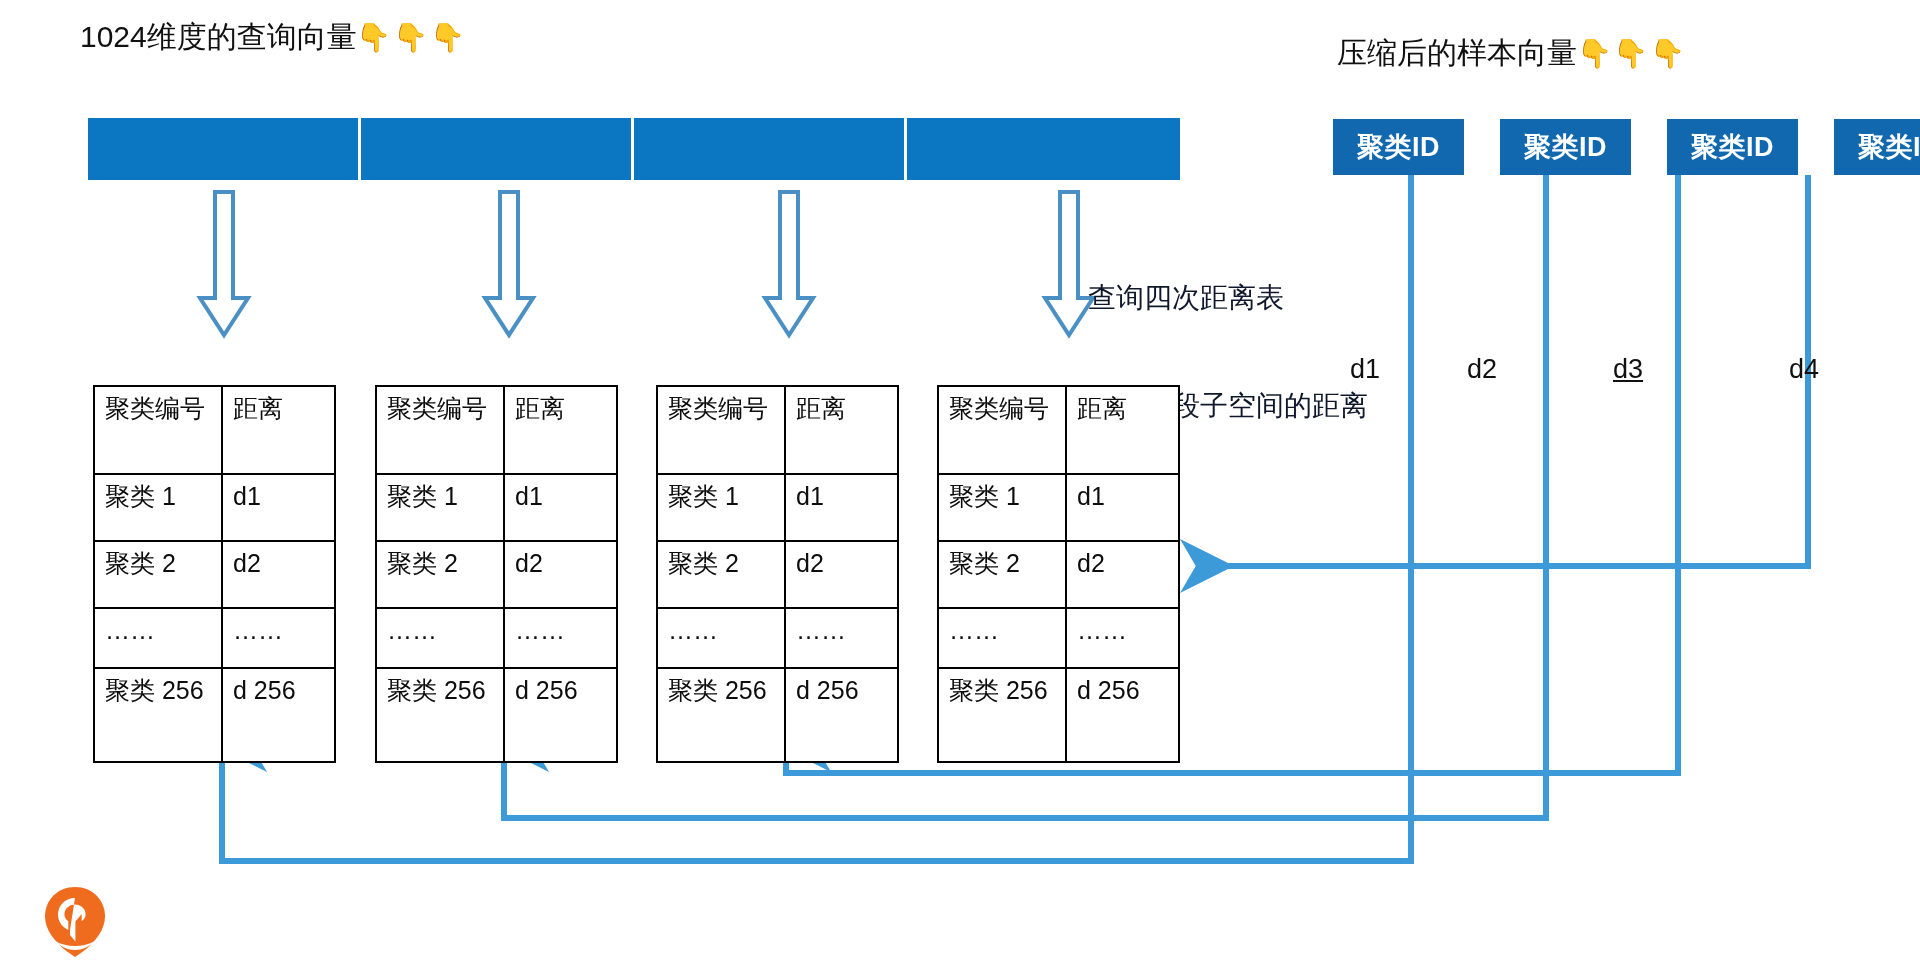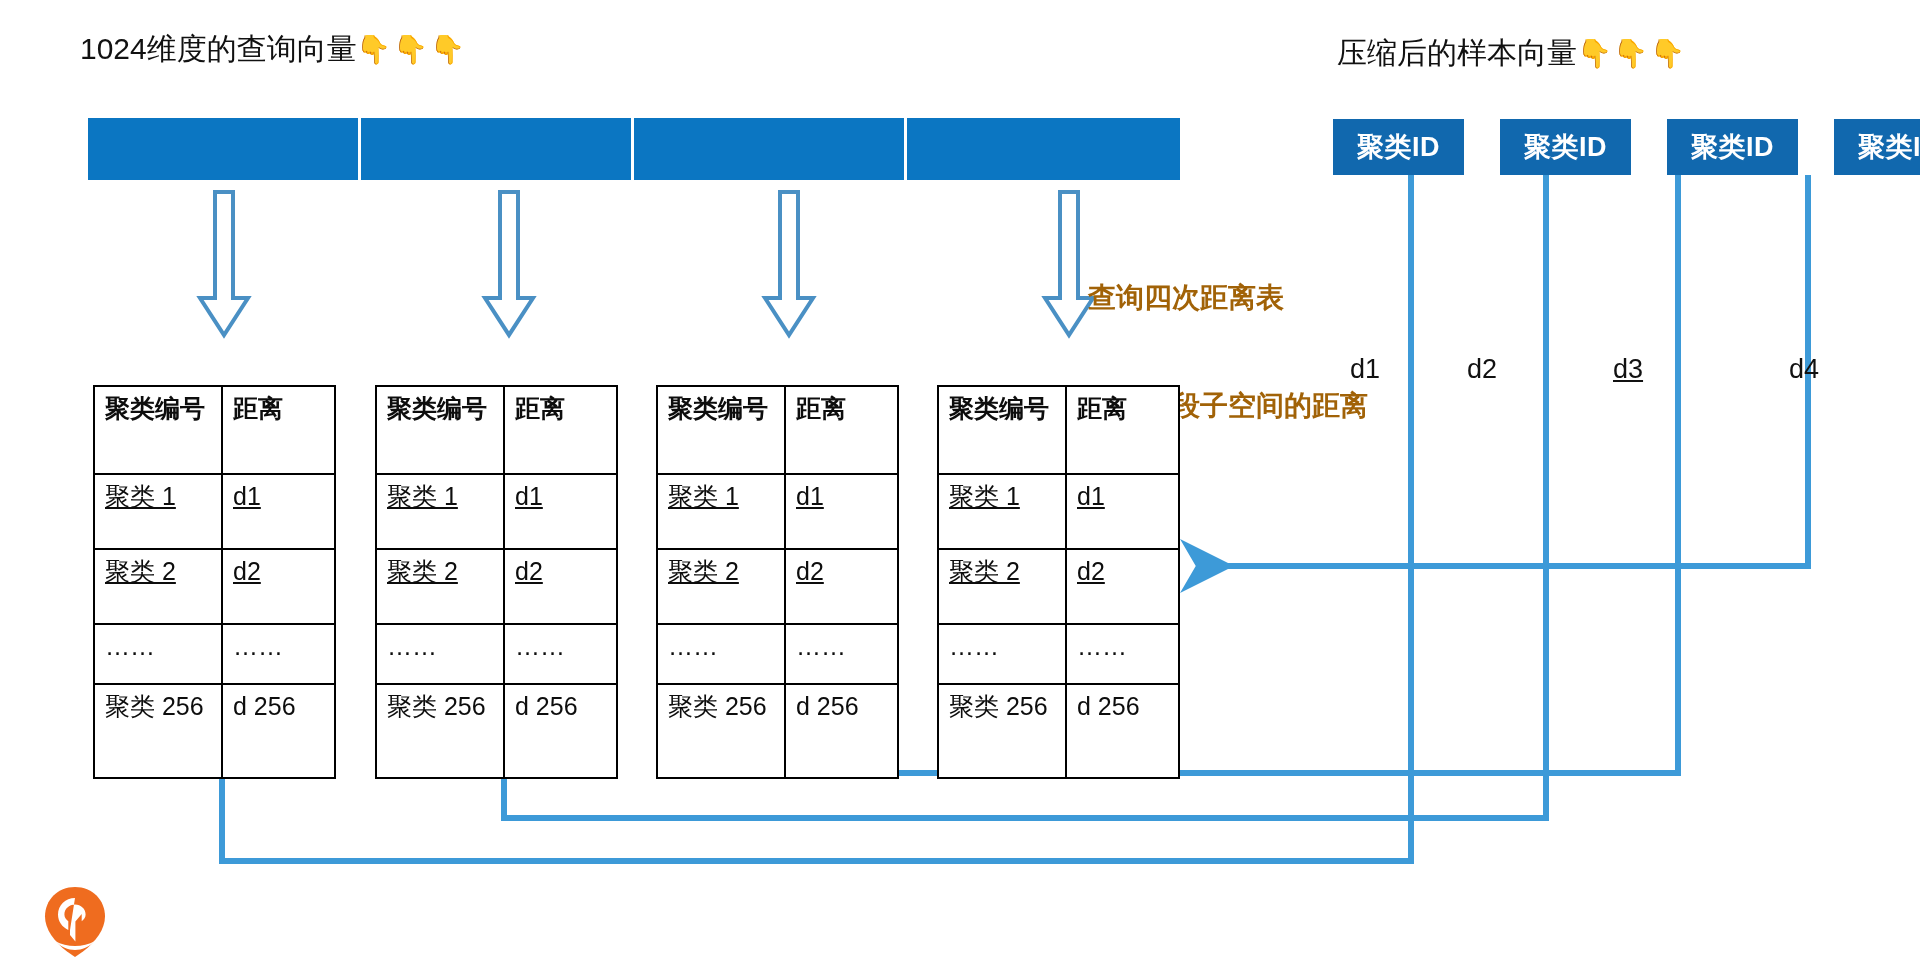--- a/index.html
+++ b/index.html
@@ -31,58 +31,58 @@
     color:#ffffff;font-weight:bold;font-size:27px;letter-spacing:.5px;
     box-sizing:border-box;
   }
   .ccell:last-child{margin-right:0;}
 
   
   .blockarrow{width:52px;height:148px;}
 
   
   .annot{
-    font-size:28px;line-height:36px;white-space:pre;color:#a16207;font-weight:bold;
+    font-size:28px;line-height:36px;white-space:pre;color:#0f172a;
   }
 
   
   .dtable{
     border-collapse:collapse;border:2.5px solid #000;
     table-layout:fixed;background:#fff;
   }
   .dtable td,.dtable th{
     border:2px solid #000;padding:6px 10px 8px 10px;
     font-size:25px;line-height:30px;text-align:left;vertical-align:top;
     font-weight:normal;color:#0d0d0d;box-sizing:border-box;
   }
-  .dtable th{font-weight:bold;}
+  .dtable th{font-weight:normal;}
   .col-a{width:128px;}
   .col-b{width:113px;margin-left:13px;}
   .r-head{height:88px;}
-  .r-norm{height:75px;text-decoration:underline;}
+  .r-norm{height:67px;}
   .r-dots{height:60px;}
   .r-last{height:94px;border-radius:21px;}
   .cell-ind{padding-left:22px;}
 
   
   .dlabel{font-size:27px;color:#111;}
 
   
   .logo-wrap{display:flex;align-items:center;}
   .logo-text{
     font-size:54px;font-weight:bold;color:#3f3f3f;letter-spacing:2px;
     margin-left:14px;line-height:56px;
   }
 
   svg{display:block;overflow:visible;}
 </style>
 </head>
 <body>
 
-<div class="abs title" style="left:80px;top:32px;">
+<div class="abs title" style="left:80px;top:20px;">
   <span>1024维度的查询向量</span><span class="emoji">👇👇👇</span>
 </div>
 
 <div class="abs title" style="left:1337px;top:36px;">
   <span>压缩后的样本向量</span><span class="emoji">👇👇👇</span>
 </div>
 
 <div class="abs qbar" style="left:88px;top:118px;">
   <div class="qseg" style="width:273px;"></div>
   <div class="qseg" style="width:273px;"></div>

